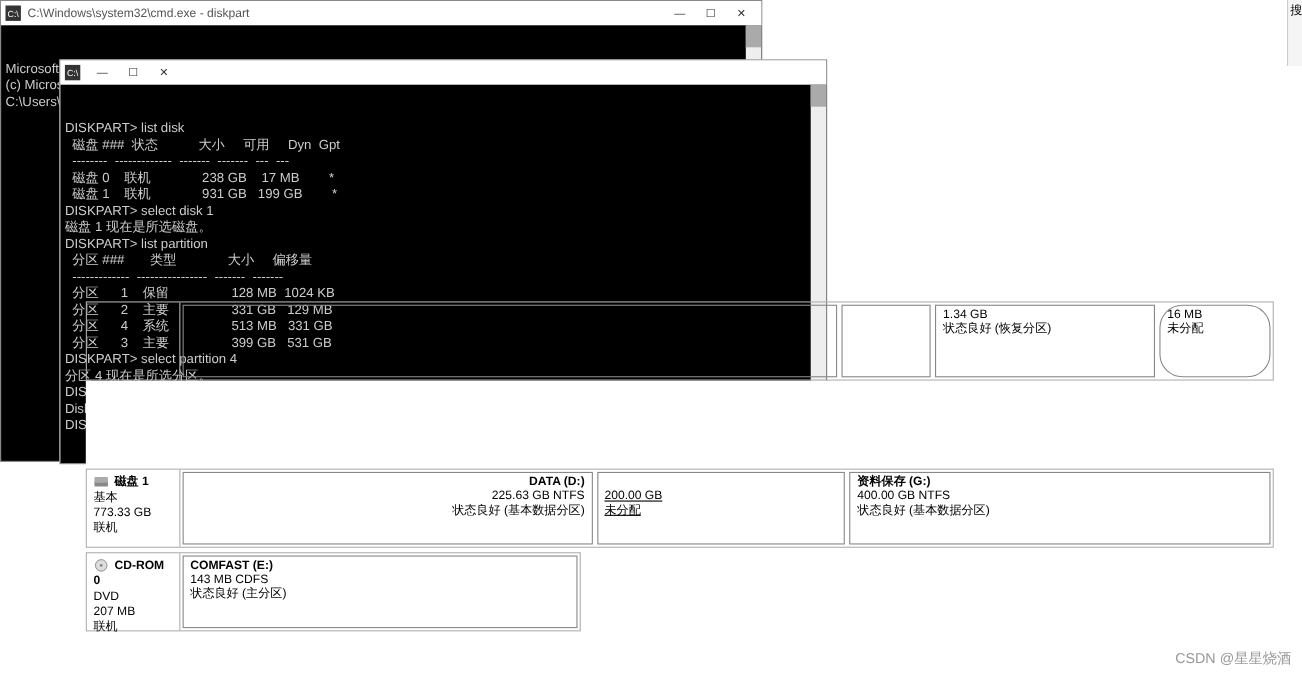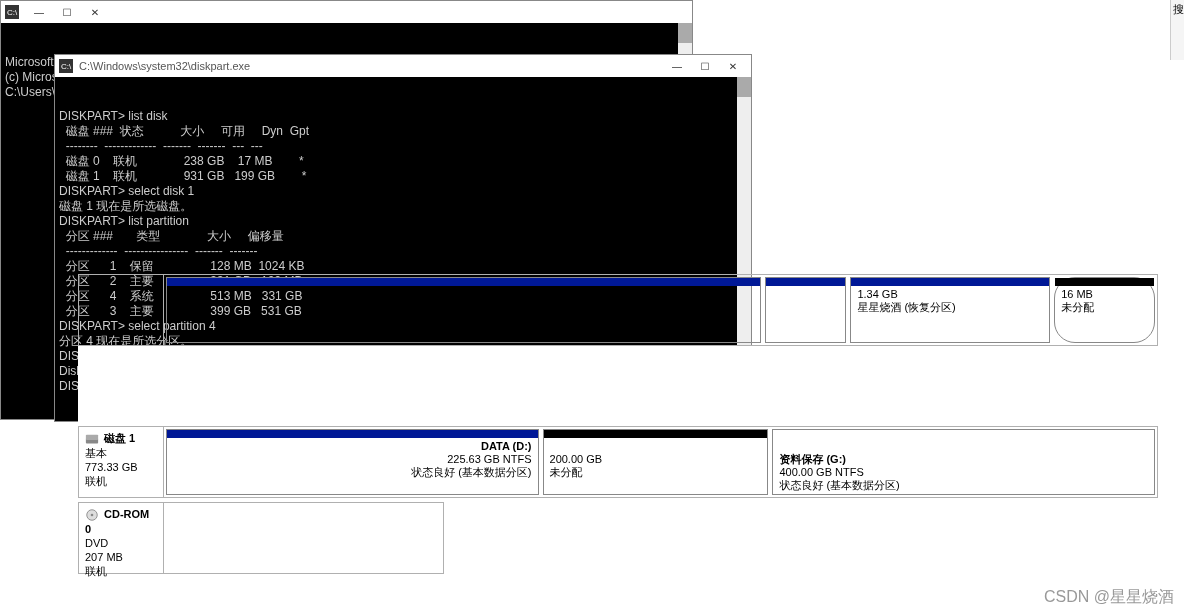--- a/index.html
+++ b/index.html
@@ -11,48 +11,48 @@
 .winbtns { display: flex; }
 .winbtn { width: 28px; height: 22px; display: flex; align-items: center; justify-content: center; font-size: 10px; color: #333; cursor: pointer; }
 .console { flex: 1; background: #000; color: #ccc; font-family: "Consolas","SimSun",monospace; font-size: 12px; line-height: 15px; padding: 2px 4px; white-space: pre; overflow: hidden; position: relative; }
 .console .scrollbar { position: absolute; right: 0; top: 0; width: 14px; height: 100%; background: #eee; }
 .console .thumb { position: absolute; right: 0; top: 0; width: 14px; height: 20px; background: #aaa; }
 .diskmgr { position: absolute; left: 78px; top: 346px; width: 1080px; background: #fff; }
 .dm-row { display: flex; border: 1px solid #b0b0b0; margin-bottom: 4px; height: 72px; }
 .dm-left { width: 85px; border-right: 1px solid #b0b0b0; padding: 4px 6px; font-size: 11px; line-height: 14px; }
 .dm-icon { display: inline-block; width: 14px; height: 14px; margin-right: 2px; vertical-align: middle; }
 .dm-parts { flex: 1; display: flex; position: relative; }
-.dm-part { border: 1px solid #888; margin: 2px; display: flex; flex-direction: column; }
+.dm-part { border: 1px solid #888; margin: 2px; display: flex; flex-direction: row; }
 .dm-part-header { height: 8px; }
 .dm-part-body { padding: 2px 6px; font-size: 11px; line-height: 13px; flex: 1; }
 .hdr-navy { background: #001896; }
 .hdr-black { background: #000; }
-.watermark { position: absolute; right: 10px; bottom: 4px; font-size: 16px; color: #999; }
+.watermark { position: absolute; right: 10px; bottom: 4px; font-size: 13px; color: #999; }
 </style>
 </head>
 <body>
 
 <div class="window" style="left:0;top:0;width:693px;height:420px;">
   <div class="titlebar">
     <span class="icon">C:\</span>
+    <span class="title">C:\Windows\system32\cmd.exe - diskpart</span>
     <div class="winbtns">
       <div class="winbtn">—</div>
       <div class="winbtn">☐</div>
       <div class="winbtn close">✕</div>
     </div>
   </div>
   <div class="console" id="cmd-console">
     <div>Microsoft Windows [版本 10.0.19041.1052]</div><div>(c) Microsoft Corporation。保留所有权利。</div><div></div><div>C:\Users\x</div><div class="scrollbar"><div class="thumb"></div></div>
   </div>
 </div>
 
 <div class="window" style="left:54px;top:54px;width:698px;height:368px;">
   <div class="titlebar">
     <span class="icon">C:\</span>
-    <span class="title">C:\Windows\system32\diskpart.exe</span>
     <div class="winbtns">
       <div class="winbtn">—</div>
       <div class="winbtn">☐</div>
       <div class="winbtn close">✕</div>
     </div>
   </div>
   <div class="console" id="dp-console">
     <div>DISKPART&gt; list disk</div><div></div><div>  磁盘 ###  状态           大小     可用     Dyn  Gpt</div><div>  --------  -------------  -------  -------  ---  ---</div><div>  磁盘 0    联机              238 GB    17 MB        *</div><div>  磁盘 1    联机              931 GB   199 GB        *</div><div></div><div>DISKPART&gt; select disk 1</div><div></div><div>磁盘 1 现在是所选磁盘。</div><div></div><div>DISKPART&gt; list partition</div><div></div><div>  分区 ###       类型              大小     偏移量</div><div>  -------------  ----------------  -------  -------</div><div>  分区      1    保留                 128 MB  1024 KB</div><div>  分区      2    主要                 331 GB   129 MB</div><div>  分区      4    系统                 513 MB   331 GB</div><div>  分区      3    主要                 399 GB   531 GB</div><div></div><div>DISKPART&gt; select partition 4</div><div></div><div>分区 4 现在是所选分区。</div><div></div><div>DISKPART&gt; delete partition override</div><div></div><div>DiskPart 成功地删除了所选分区。</div><div></div><div>DISKPART&gt; _</div><div class="scrollbar"><div class="thumb"></div></div>
   </div>
 </div>
@@ -67,21 +67,21 @@
           <div class="dm-part-body"></div>
       </div>
       <div class="dm-part" style="flex:0.4;">
         <div class="dm-part-header hdr-navy"></div>
           <div class="dm-part-body"></div>
       </div>
       <div class="dm-part" style="flex:1;">
         <div class="dm-part-header hdr-navy"></div>
         <div class="dm-part-body">
           <div>1.34 GB</div>
-          <div>星星烧酒 (恢复分区)</div>
+          <div>状态良好 (恢复分区)</div>
         </div>
       </div>
       <div class="dm-part" style="flex:0.5;border-radius:21px;">
         <div class="dm-part-header hdr-black"></div>
         <div class="dm-part-body">
           <div>16 MB</div>
           <div>未分配</div>
         </div>
       </div>
     </div>
@@ -100,48 +100,58 @@
     </div>
     <div class="dm-parts">
       <div class="dm-part" style="flex:331;text-align:right;">
         <div class="dm-part-header hdr-navy"></div>
         <div class="dm-part-body">
           <b>DATA  (D:)</b><br>
           <span>225.63 GB NTFS</span><br>
           <span>状态良好 (基本数据分区)</span>
         </div>
       </div>
-      <div class="dm-part" style="flex:200;">
+      <div class="dm-part" style="flex:200;text-decoration:underline;">
         <div class="dm-part-header hdr-black"></div>
         <div class="dm-part-body"><br>
           <span>200.00 GB</span><br>
           <span>未分配</span>
         </div>
       </div>
-      <div class="dm-part" style="flex:340;gap:21px;">
+      <div class="dm-part" style="flex:340;">
         <div class="dm-part-header hdr-navy"></div>
         <div class="dm-part-body">
           <b>资料保存  (G:)</b><br>
           <span>400.00 GB NTFS</span><br>
           <span>状态良好 (基本数据分区)</span>
         </div>
       </div>
     </div>
   </div>
 
-  <div class="dm-row" style="width:366px;">
+  <div class="dm-row" style="width:450px;">
     <div class="dm-left">
       <svg class="dm-icon" viewBox="0 0 16 16">
           <circle cx="8" cy="8" r="6" fill="#ddd" stroke="#888"></circle>
           <circle cx="8" cy="8" r="1.5" fill="#888"></circle>
         </svg>
       <b>CD-ROM 0</b><br>
       <span>DVD</span><br>
       <span>207 MB</span><br>
       <span>联机</span>
+    </div>
+    <div class="dm-parts">
+      <div class="dm-part" style="flex:1;">
+        <div class="dm-part-header hdr-navy"></div>
+        <div class="dm-part-body">
+          <b>COMFAST  (E:)</b><br>
+          <span>143 MB CDFS</span><br>
+          <span>状态良好 (主分区)</span>
+        </div>
+      </div>
     </div>
   </div>
 </div>
 
 <div style="position:absolute;right:0;top:0;width:14px;height:60px;border-left:1px solid #ccc;background:#f5f5f5;font-size:11px;padding:2px;">
   <span>搜</span>
 </div>
 
 <div class="watermark">CSDN @星星烧酒</div>
 

